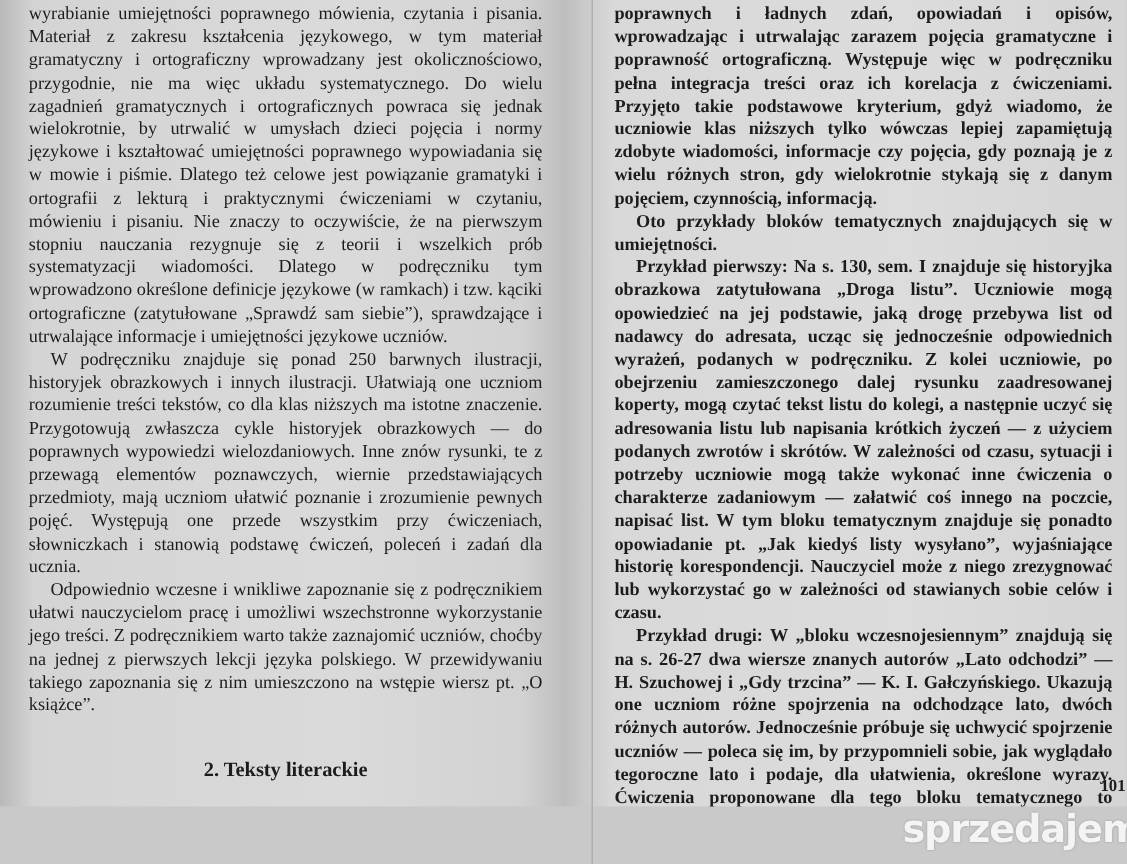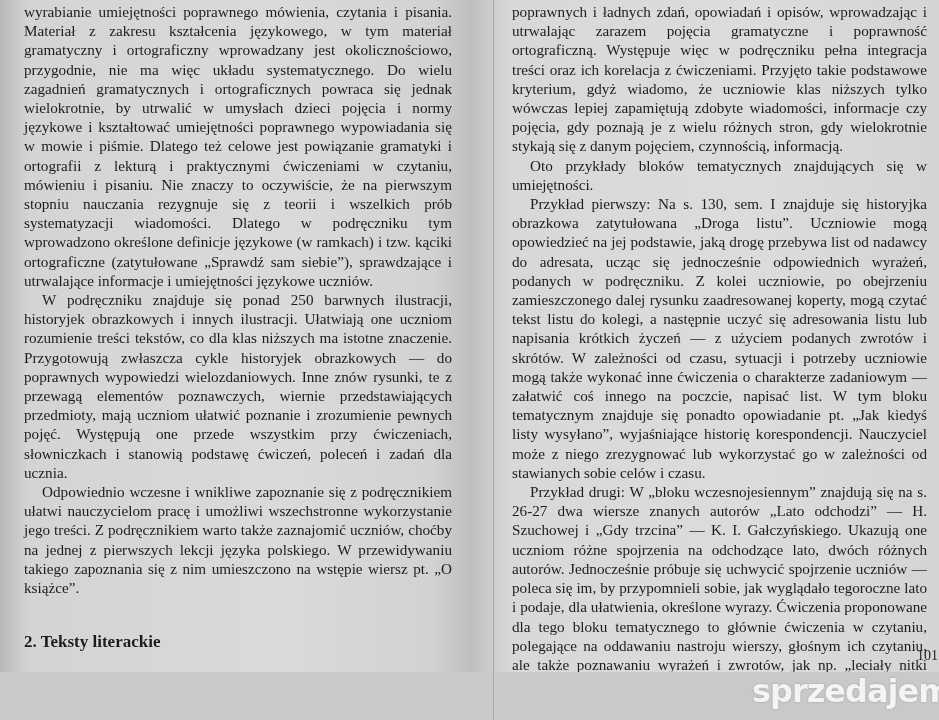--- a/index.html
+++ b/index.html
@@ -15,31 +15,32 @@
   }
   .page-left {
     width: 472px;
     background: linear-gradient(90deg, #b9b9b9 0%, #d4d4d4 6%, #dadada 60%, #d2d2d2 92%, #bdbdbd 100%);
     padding: 2px 20px 0 24px;
   }
   .page-right {
     width: 467px;
     background: linear-gradient(90deg, #bfbfbf 0%, #d8d8d8 8%, #dcdcdc 60%, #d4d4d4 100%);
     padding: 2px 12px 0 40px;
+    font-weight: bold;
   }
   .gutter-line {
     position: absolute; left: 493px; top: 0; width: 1px; height: 720px; background: #a9a9a9;
   }
   p.para {
     margin: 0; font-size: 15.2px; line-height: 19.2px; text-align: justify;
     text-indent: 18px;
   }
   p.para.cont { text-indent: 0; }
   .heading {
-    margin: 34px 0 19px 0; font-size: 17px; font-weight: bold; line-height: 22px;
+    margin: 34px 0 19px 0; font-size: 17px; font-weight: bold; line-height: 22px; text-align: center;
   }
   i { font-style: italic; }
   .page-number {
     position: absolute; right: 1px; bottom: 8px; font-size: 14px;
   }
   .watermark {
     position: absolute; left: 752px; top: 673px; display: flex; align-items: flex-start;
   }
   .wm-text {
     font-family: "DejaVu Sans", sans-serif; font-weight: bold; font-size: 32px;

